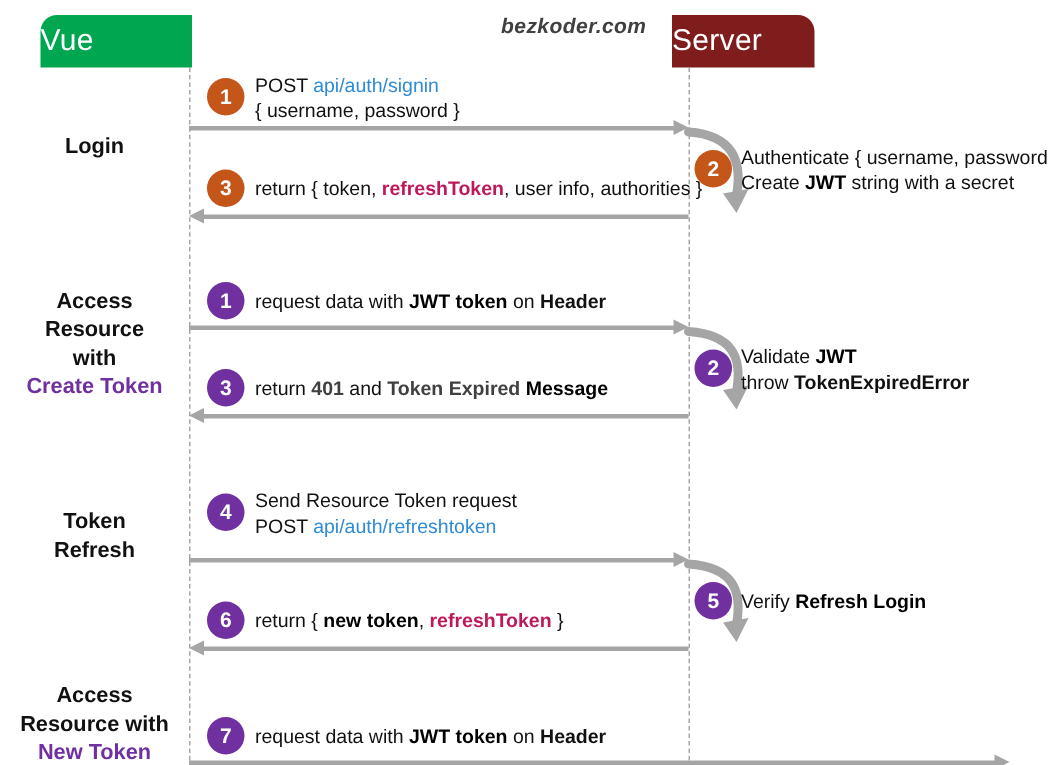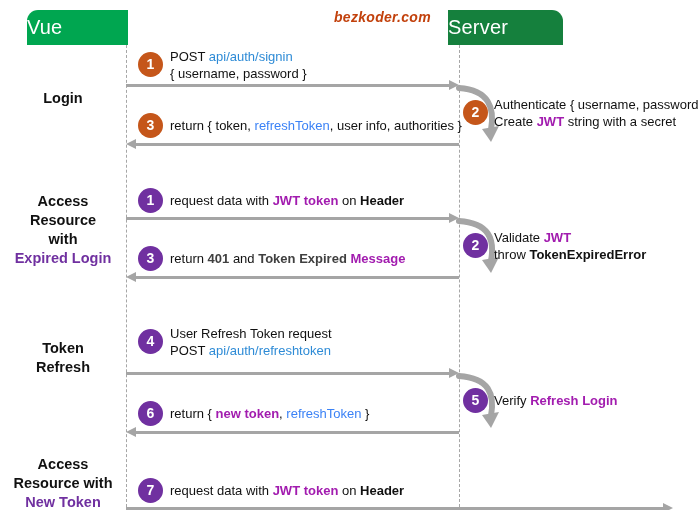--- a/index.html
+++ b/index.html
@@ -31,34 +31,34 @@
   #vue-box {
     left: 27px;
     top: 10px;
     width: 101px;
     background: #00A650;
     border-top-left-radius: 11px;
   }
   #server-box {
     left: 448px;
     top: 10px;
-    width: 115px;
-    background: #15803d;
+    width: 95px;
+    background: #7f1d1d;
     border-top-right-radius: 11px;
   }
 
   
   #watermark {
     position: absolute;
     left: 334px;
     top: 9px;
     font-size: 14px;
     font-style: italic;
     font-weight: bold;
-    color: #c2410c;
+    color: #404040;
     letter-spacing: .3px;
     user-select: none;
   }
 
   
   .lifeline {
     position: absolute;
     top: 45px;
     width: 0;
     height: 462px;
@@ -133,22 +133,22 @@
 
   
   .msg {
     position: absolute;
     font-size: 13px;
     color: #111111;
     line-height: 17px;
     white-space: nowrap;
   }
   .msg .blue   { color: #2E8BD6; }
-  .msg .green  { color: #a21caf; font-weight: bold; }
-  .msg .purple { color: #3b82f6; font-weight: normal; }
+  .msg .green  { color: #000000; font-weight: bold; }
+  .msg .purple { color: #be185d; font-weight: bold; }
   .msg .gold   { color: #404040; font-weight: bold; }
   .msg .bold   { font-weight: bold; color: #111111; }
 </style>
 </head>
 <body>
 
 <div id="canvas">
 
   <div class="actor-box" id="vue-box">
     <span>Vue</span>
@@ -163,21 +163,21 @@
   <div class="lifeline" id="lifeline-server"></div>
 
   <div class="section-label" style="top:89px;">
     <div>Login</div>
   </div>
 
   <div class="section-label" style="top:192px;">
     <div>Access</div>
     <div>Resource</div>
     <div>with</div>
-    <div class="accent">Expired Login</div>
+    <div class="accent">Create Token</div>
   </div>
 
   <div class="section-label" style="top:339px;">
     <div>Token</div>
     <div>Refresh</div>
   </div>
 
   <div class="section-label" style="top:455px;">
     <div>Access</div>
     <div>Resource with</div>
@@ -240,21 +240,21 @@
   <div class="msg" style="left:170px; top:250px;">
     <span>return </span><span class="gold">401</span><span> and </span><span class="gold">Token Expired</span><span class="green"> Message</span>
   </div>
   <div class="arrow to-left" style="left:126px; top:272px; width:333px;">
     <div class="shaft" style="left:9px; right:0;"></div>
     <div class="head"></div>
   </div>
 
   <div class="badge purple" style="left:138px; top:329px;">4</div>
   <div class="msg" style="left:170px; top:325px;">
-    <div>User Refresh Token request</div>
+    <div>Send Resource Token request</div>
     <div><span>POST </span><span class="blue">api/auth/refreshtoken</span></div>
   </div>
   <div class="arrow to-right" style="left:126px; top:368px; width:333px;">
     <div class="shaft" style="left:0; right:9px;"></div>
     <div class="head"></div>
   </div>
 
   <div class="selfloop" style="left:455px; top:368px;">
     <svg width="56" height="68" viewBox="0 0 56 68">
       <path d="M4,8 C34,10 40,26 36,48" fill="none" stroke="#A5A5A5" stroke-width="6" stroke-linecap="round"></path>

